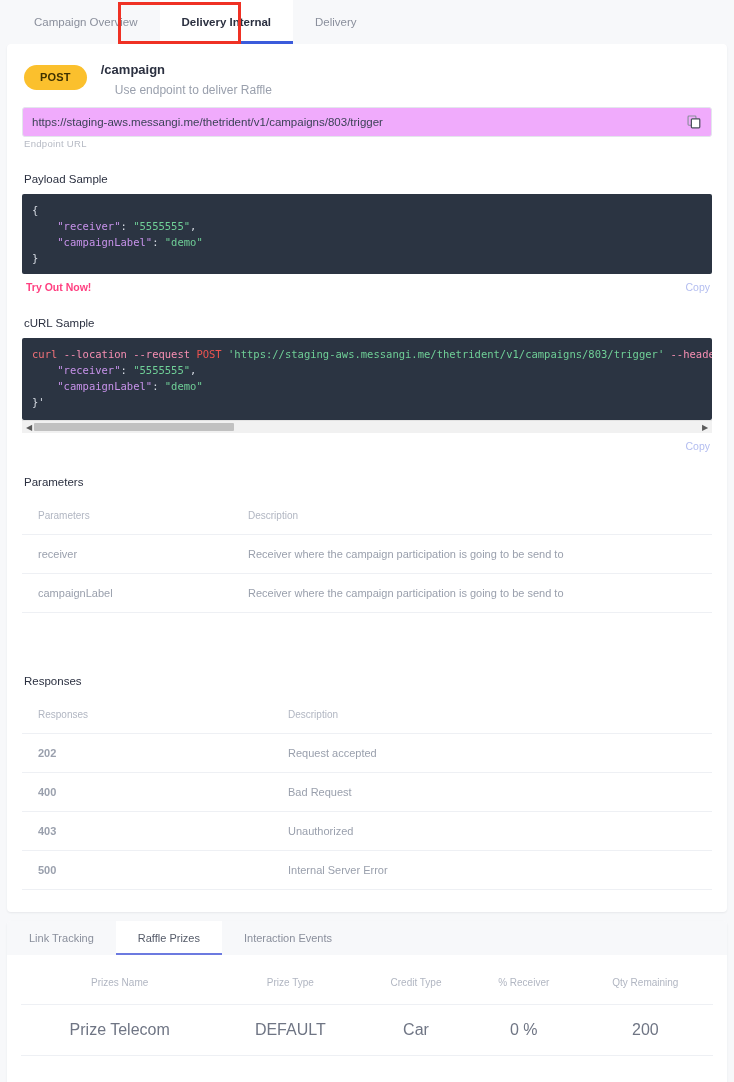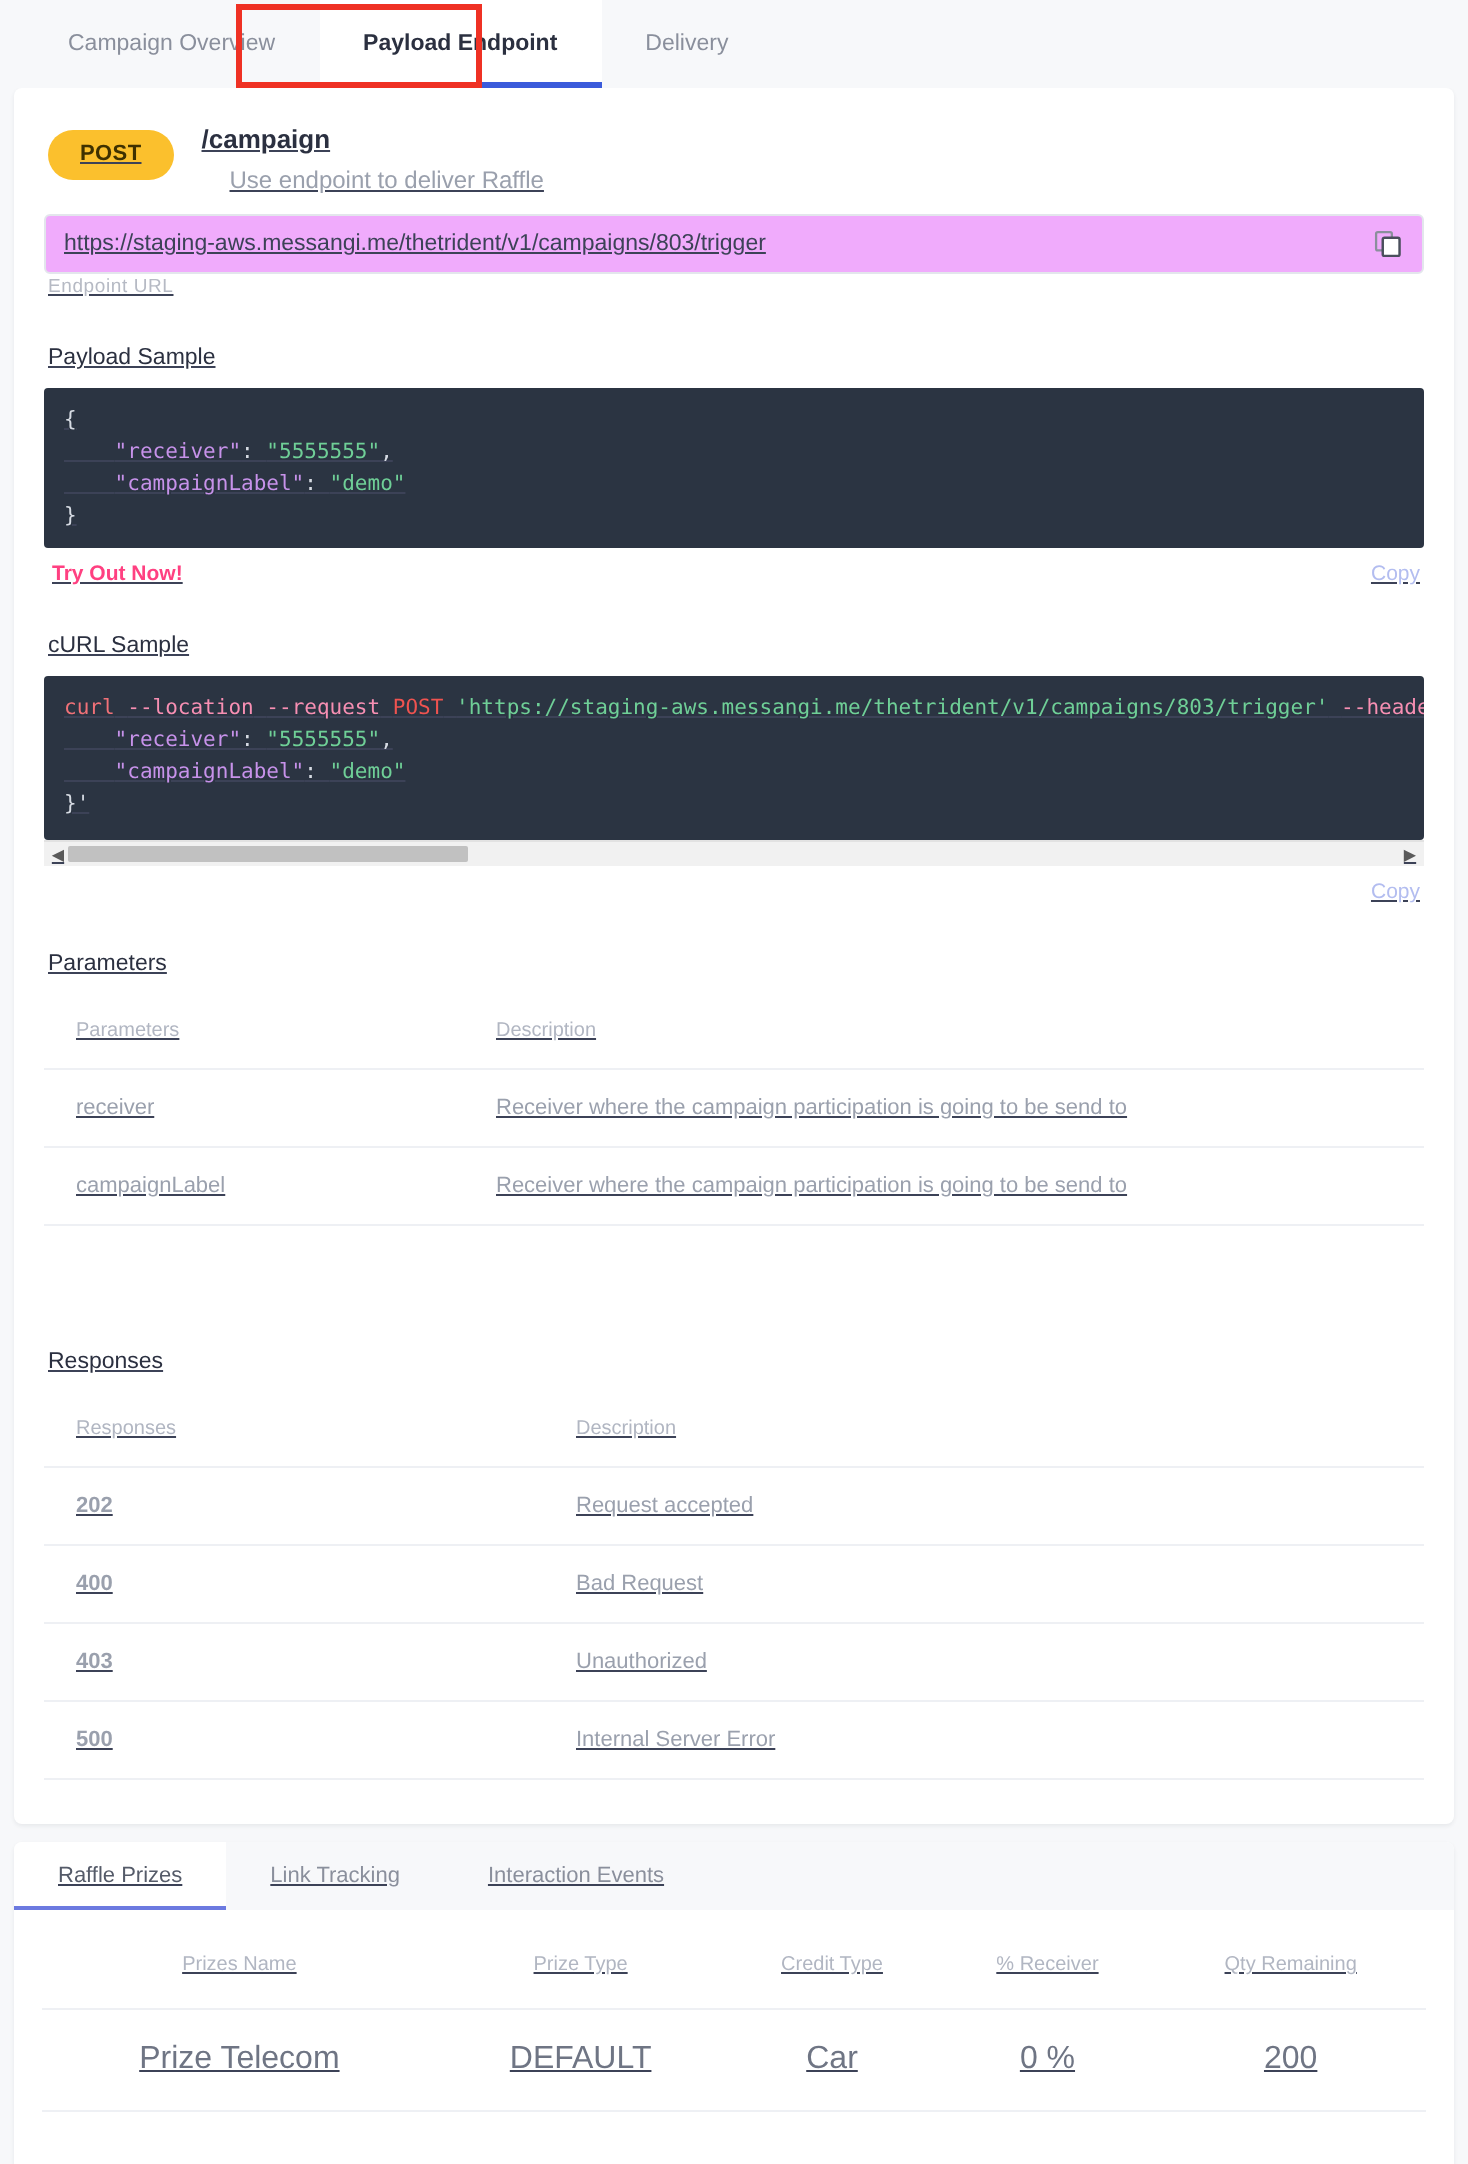--- a/index.html
+++ b/index.html
@@ -57,21 +57,20 @@
     pointer-events: none;
     z-index: 5;
   }
 
   
   .card {
     background: #ffffff;
     border-radius: 4px;
     box-shadow: 0 1px 2px rgba(40,45,60,.08);
     margin: 0 7px;
-    text-decoration: underline;
   }
   .card-main { padding: 14px 15px 22px 15px; }
 
   
   .endpoint-head {
     display: flex;
     align-items: flex-start;
     gap: 14px;
     padding: 4px 0 10px 2px;
   }
@@ -228,21 +227,21 @@
     font-size: 16px; color: #6f7584; text-align: center;
     padding: 16px 4px; border-top: 1px solid #eef0f4;
   }
   .ptable tr:last-child td { border-bottom: 1px solid #eef0f4; }
 </style>
 </head>
 <body>
 
 <div class="tabstrip">
   <button class="tab">Campaign Overview</button>
-  <button class="tab active">Payload Endpoint</button>
+  <button class="tab active">Delivery Internal</button>
   <button class="tab">Delivery</button>
   <div class="annot-box"></div>
 </div>
 
 <div class="card card-main">
 
   <div class="endpoint-head">
     <div class="method-pill">POST</div>
     <div>
       <div class="ep-path">/campaign</div>
@@ -333,22 +332,22 @@
       <tr>
         <td class="code-500">500</td>
         <td>Internal Server Error</td>
       </tr>
     </tbody>
   </table>
 </div>
 
 <div class="card card-bottom">
   <div class="subtabs">
+    <button class="subtab">Link Tracking</button>
     <button class="subtab active">Raffle Prizes</button>
-    <button class="subtab">Link Tracking</button>
     <button class="subtab">Interaction Events</button>
   </div>
   <div class="bottom-body">
     <table class="ptable">
       <thead>
         <tr>
           <th>Prizes Name</th>
           <th>Prize Type</th>
           <th>Credit Type</th>
           <th>% Receiver</th>

